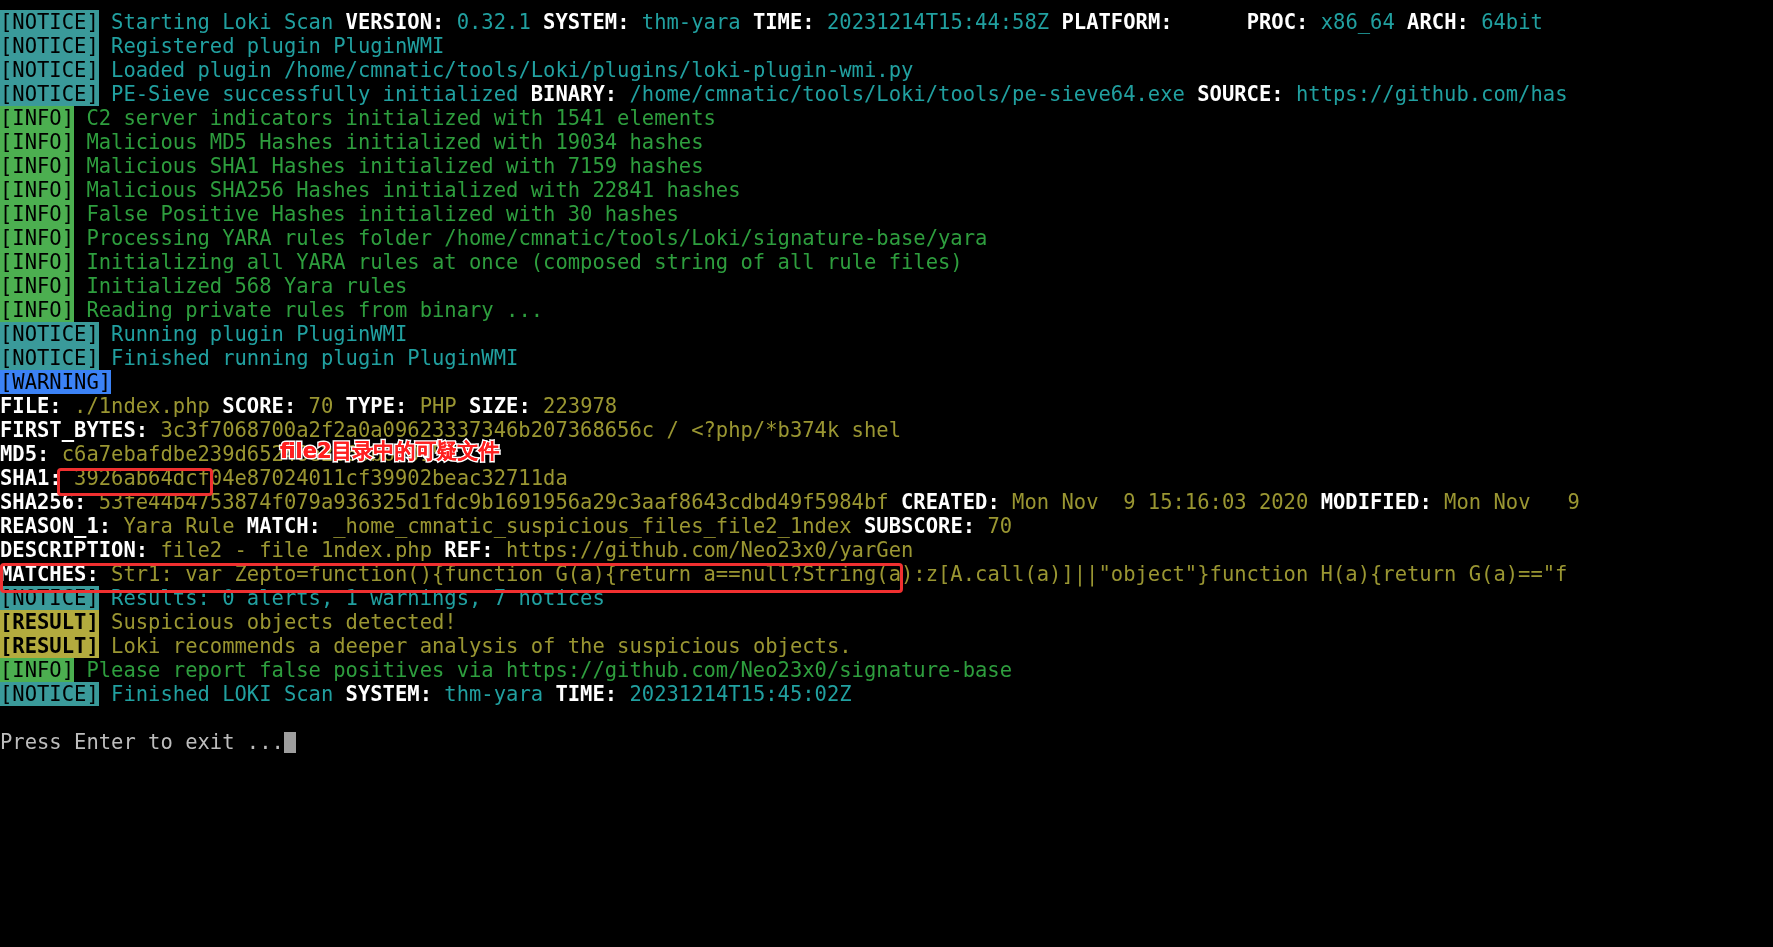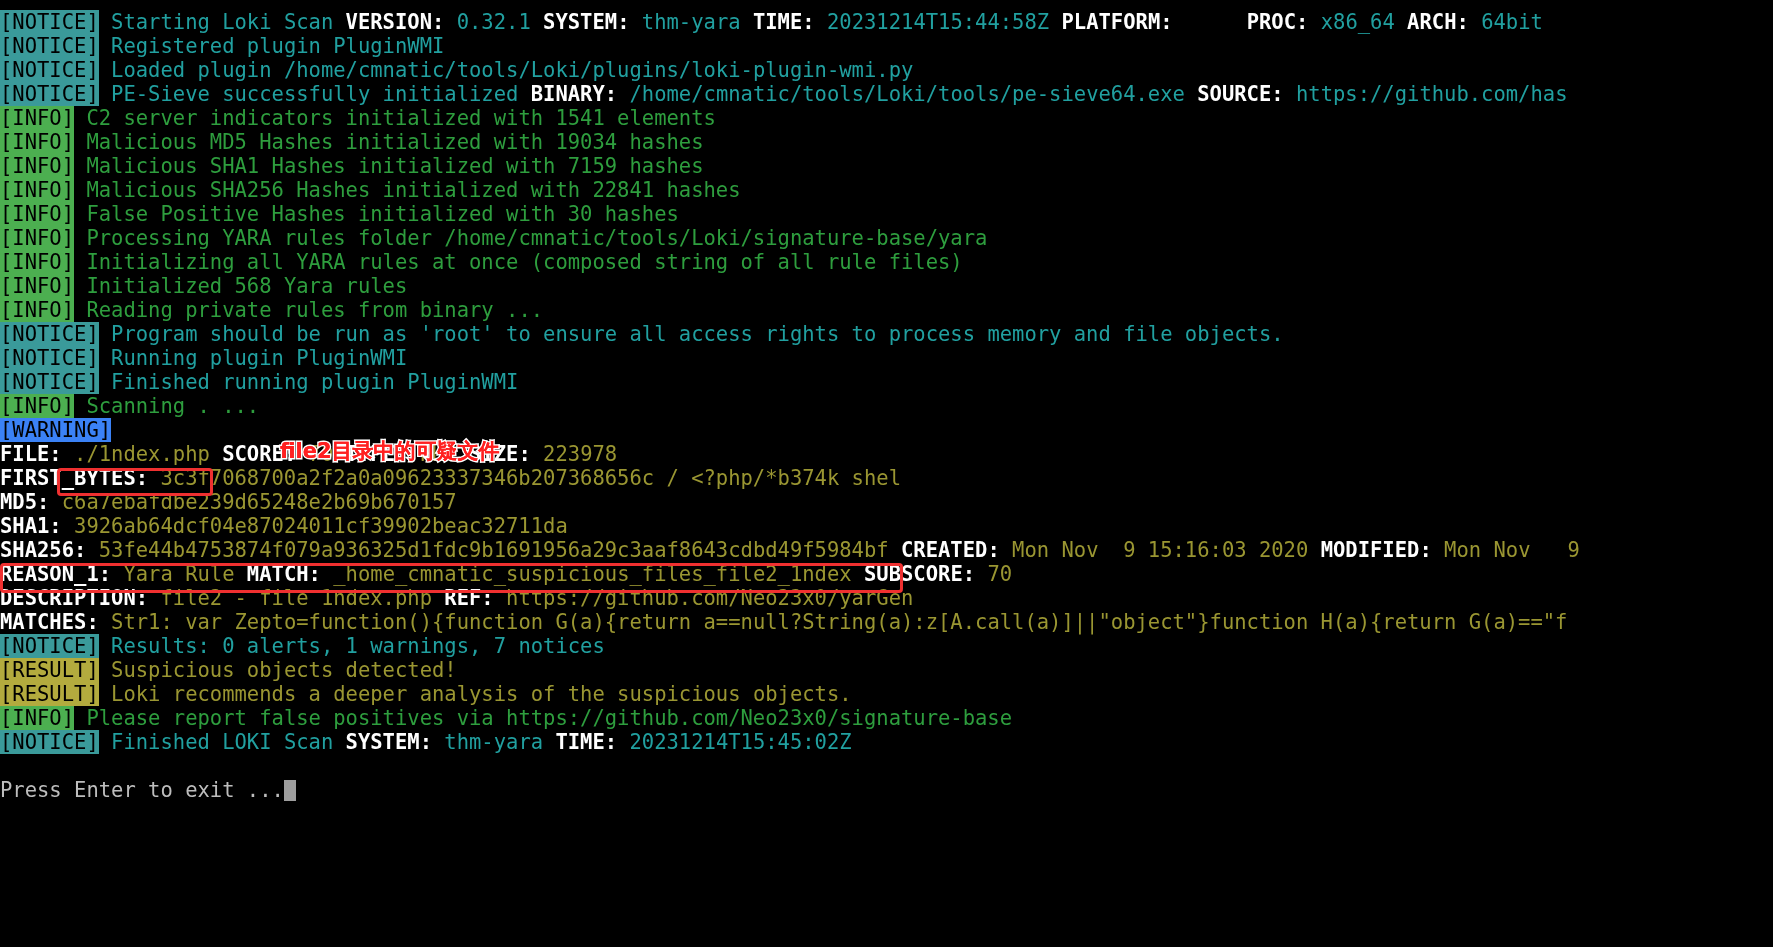--- a/index.html
+++ b/index.html
@@ -30,21 +30,21 @@
     font-family: "DejaVu Sans Mono", "Liberation Mono", monospace;
   }
   .tag {
     display: inline-block;
     padding: 0;
     font-weight: normal;
   }
   .tag-notice { background: #3a9a9a; color: #000000; }
   .tag-info   { background: #4caf50; color: #000000; }
   .tag-warning{ background: #3b82f6; color: #000000; }
-  .tag-result { background: #b3ab3e; color: #000000; }
+  .tag-result { background: #b3ab3e; color: #000000; font-weight: bold; }
 
   .c-teal   { color: #21a0a0; }
   .c-green  { color: #2e9e3e; }
   .c-olive  { color: #9a9632; }
   .c-gray   { color: #bdbdbd; }
 
   .key { color: #ffffff; font-weight: bold; }
 
   .cursor {
     display: inline-block;
@@ -114,25 +114,23 @@
     <div class="line"><span class="tag tag-info">[INFO]</span><span class="c-green"> C2 server indicators initialized with 1541 elements</span></div>
     <div class="line"><span class="tag tag-info">[INFO]</span><span class="c-green"> Malicious MD5 Hashes initialized with 19034 hashes</span></div>
     <div class="line"><span class="tag tag-info">[INFO]</span><span class="c-green"> Malicious SHA1 Hashes initialized with 7159 hashes</span></div>
     <div class="line"><span class="tag tag-info">[INFO]</span><span class="c-green"> Malicious SHA256 Hashes initialized with 22841 hashes</span></div>
     <div class="line"><span class="tag tag-info">[INFO]</span><span class="c-green"> False Positive Hashes initialized with 30 hashes</span></div>
     <div class="line"><span class="tag tag-info">[INFO]</span><span class="c-green"> Processing YARA rules folder /home/cmnatic/tools/Loki/signature-base/yara</span></div>
     <div class="line"><span class="tag tag-info">[INFO]</span><span class="c-green"> Initializing all YARA rules at once (composed string of all rule files)</span></div>
     <div class="line"><span class="tag tag-info">[INFO]</span><span class="c-green"> Initialized 568 Yara rules</span></div>
     <div class="line"><span class="tag tag-info">[INFO]</span><span class="c-green"> Reading private rules from binary ...</span></div>
 
-    <div class="line"><span class="tag tag-notice">[NOTICE]</span><span class="c-teal"> Program should be run as 'root' to ensure all access rights to process memory and file objects.</span></div>
     <div class="line"><span class="tag tag-notice">[NOTICE]</span><span class="c-teal"> Running plugin PluginWMI</span></div>
     <div class="line"><span class="tag tag-notice">[NOTICE]</span><span class="c-teal"> Finished running plugin PluginWMI</span></div>
 
-    <div class="line"><span class="tag tag-info">[INFO]</span><span class="c-green"> Scanning . ...</span></div>
 
     <div class="line"><span class="tag tag-warning">[WARNING]</span></div>
 
     <div class="line"><span class="key">FILE:</span><span class="c-olive"> ./1ndex.php </span><span class="key">SCORE:</span><span class="c-olive"> 70 </span><span class="key">TYPE:</span><span class="c-olive"> PHP </span><span class="key">SIZE:</span><span class="c-olive"> 223978</span></div>
 
     <div class="line"><span class="key">FIRST_BYTES:</span><span class="c-olive"> 3c3f7068700a2f2a0a09623337346b207368656c / &lt;?php/*b374k shel</span></div>
 
     <div class="line"><span class="key">MD5:</span><span class="c-olive"> c6a7ebafdbe239d65248e2b69b670157</span></div>
 
     <div class="line"><span class="key">SHA1:</span><span class="c-olive"> 3926ab64dcf04e87024011cf39902beac32711da</span></div>

